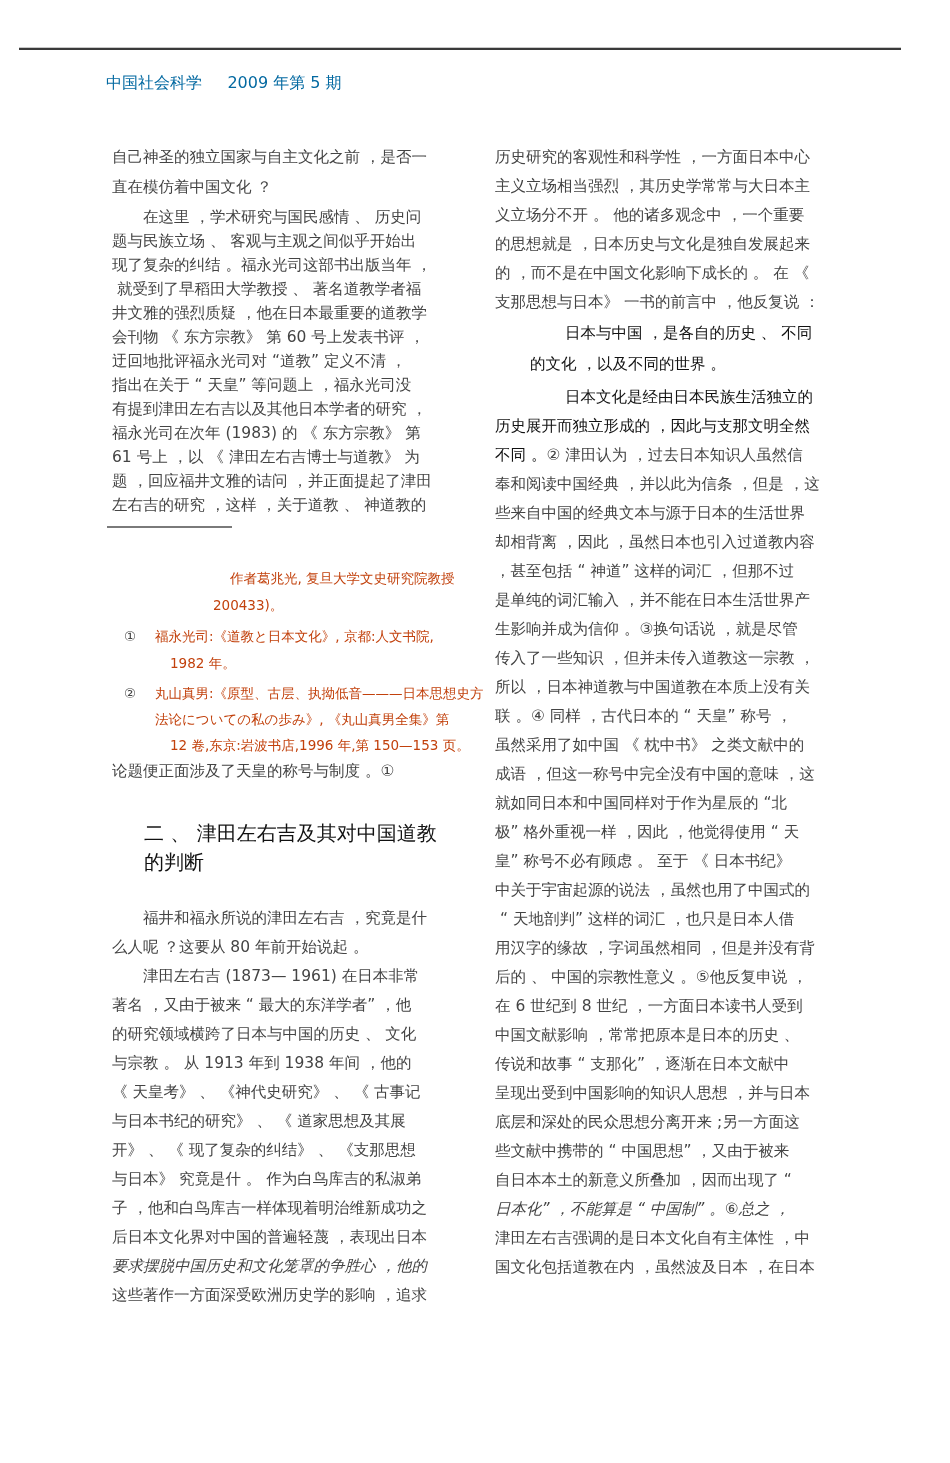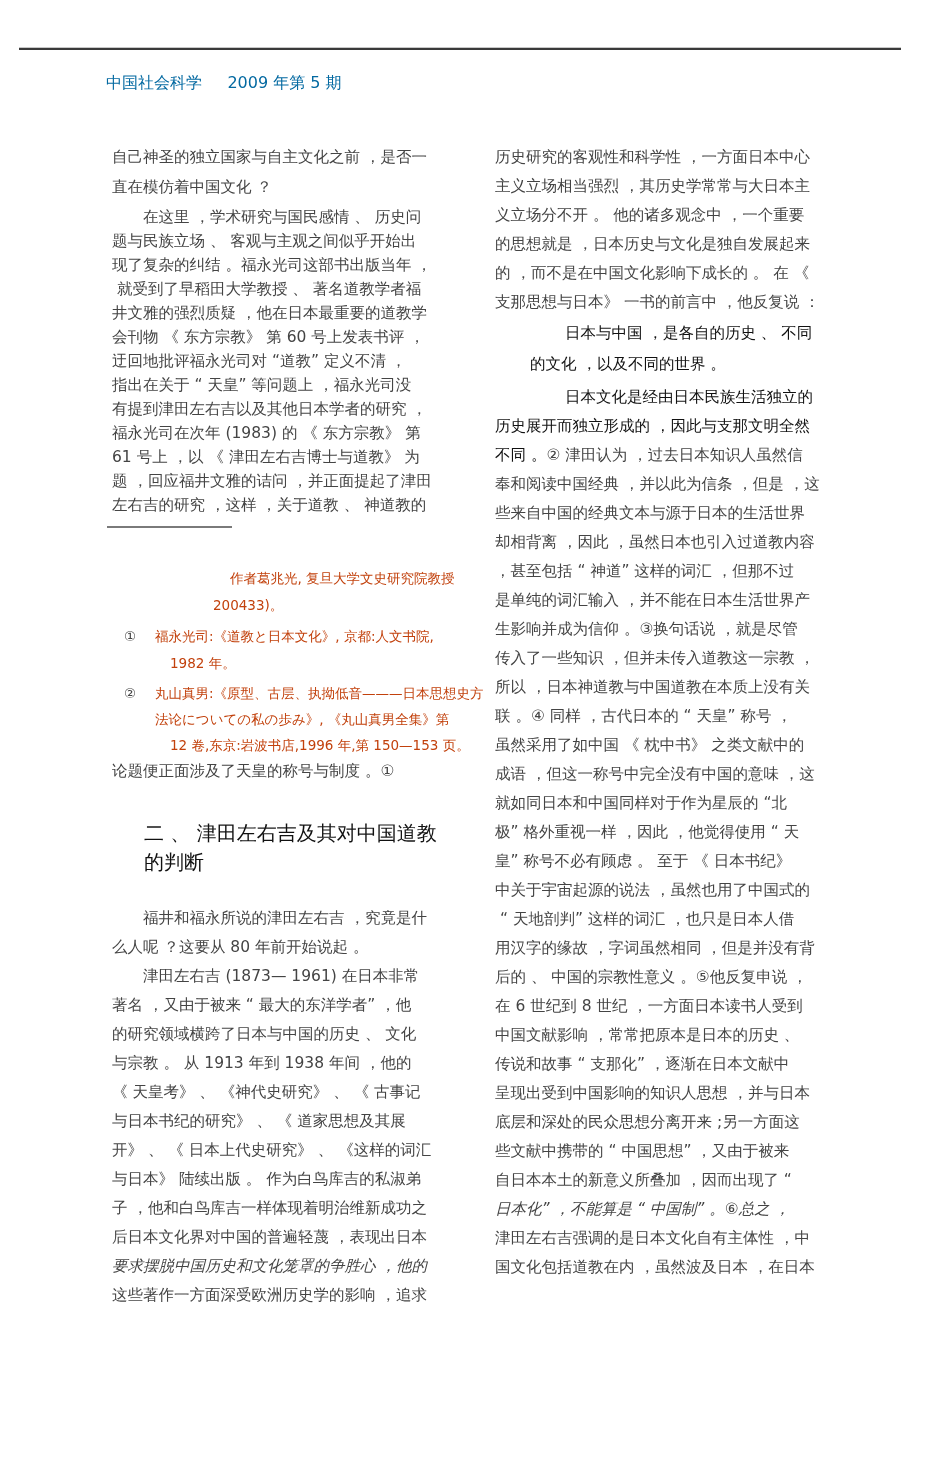--- a/index.html
+++ b/index.html
@@ -93,22 +93,22 @@
     <div class="line" style="top:29px;">么人呢 ？这要从 80 年前开始说起 。</div>
   </div>
 
   <div class="col left" style="top:966px;">
     <div class="line" style="top:0px;">　　津田左右吉 (1873— 1961) 在日本非常</div>
     <div class="line" style="top:29px;">著名 ，又由于被来 “ 最大的东洋学者” ，他</div>
     <div class="line" style="top:58px;">的研究领域横跨了日本与中国的历史 、 文化</div>
     <div class="line" style="top:87px;">与宗教 。 从 1913 年到 1938 年间 ，他的</div>
     <div class="line" style="top:116px;">《 天皇考》 、 《神代史研究》 、 《 古事记</div>
     <div class="line" style="top:145px;">与日本书纪的研究》 、 《 道家思想及其展</div>
-    <div class="line" style="top:174px;">开》 、 《 日本上代史研究》 、 《这样的词汇</div>
-    <div class="line" style="top:203px;">与日本》 陆续出版 。 作为白鸟库吉的私淑弟</div>
+    <div class="line" style="top:174px;">开》 、 《 现了复杂的纠结》 、 《支那思想</div>
+    <div class="line" style="top:203px;">与日本》 究竟是什 。 作为白鸟库吉的私淑弟</div>
     <div class="line" style="top:232px;">子 ，他和白鸟库吉一样体现着明治维新成功之</div>
     <div class="line" style="top:261px;">后日本文化界对中国的普遍轻蔑 ，表现出日本</div>
     <div class="line" style="top:290px;font-style:italic;">要求摆脱中国历史和文化笼罩的争胜心 ，他的</div>
     <div class="line" style="top:319px;">这些著作一方面深受欧洲历史学的影响 ，追求</div>
   </div>
 </div>
 
 <div>
   <div class="col right" style="top:147px;">
     <div class="line" style="top:0px;">历史研究的客观性和科学性 ，一方面日本中心</div>

